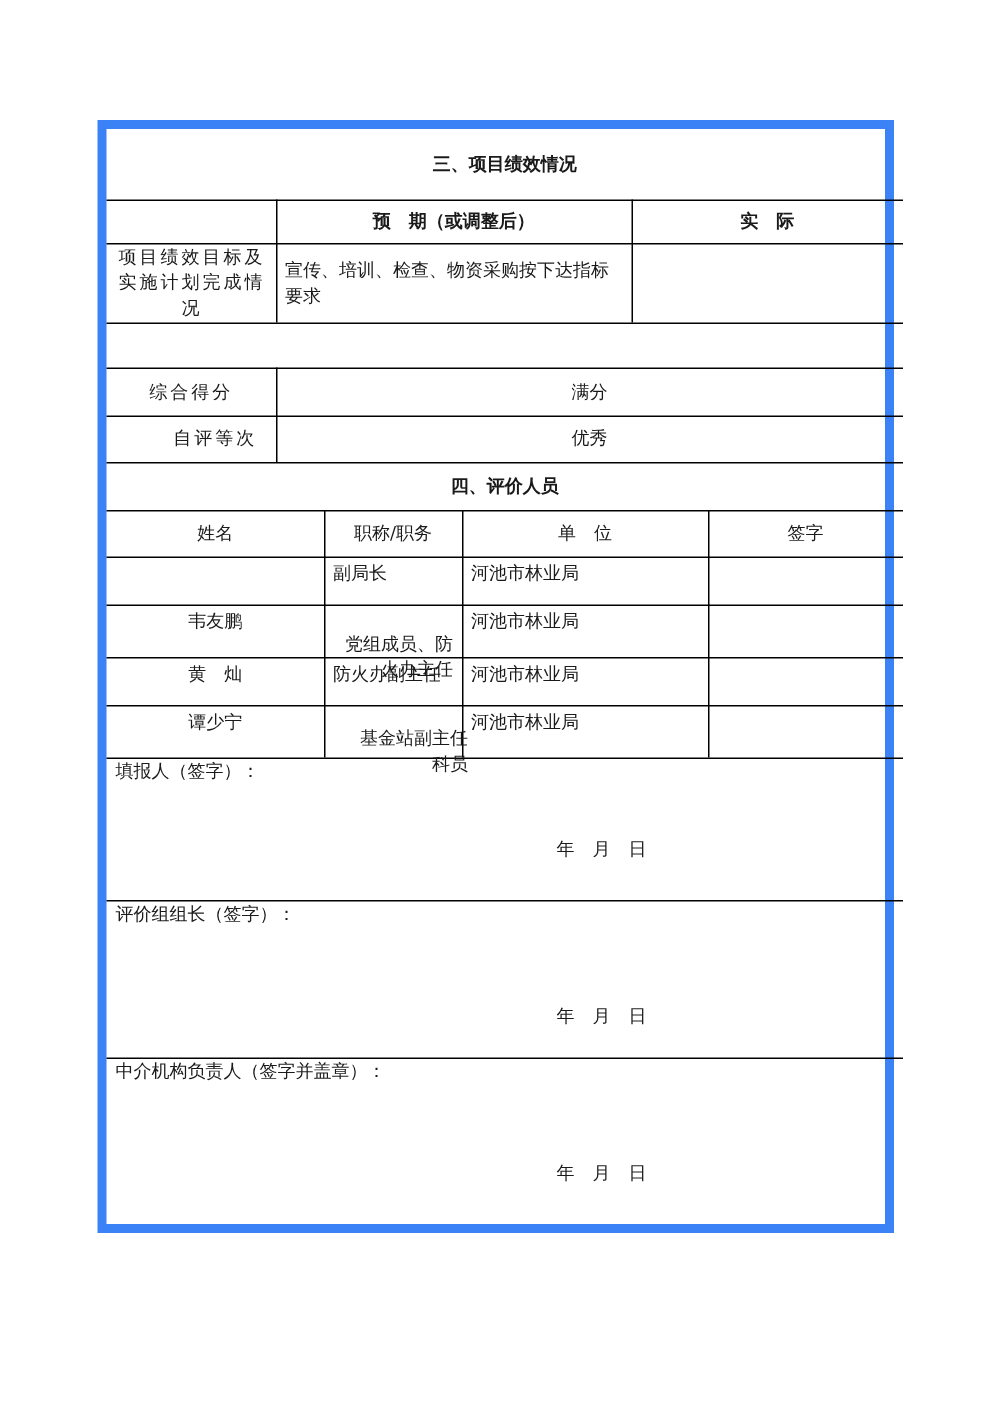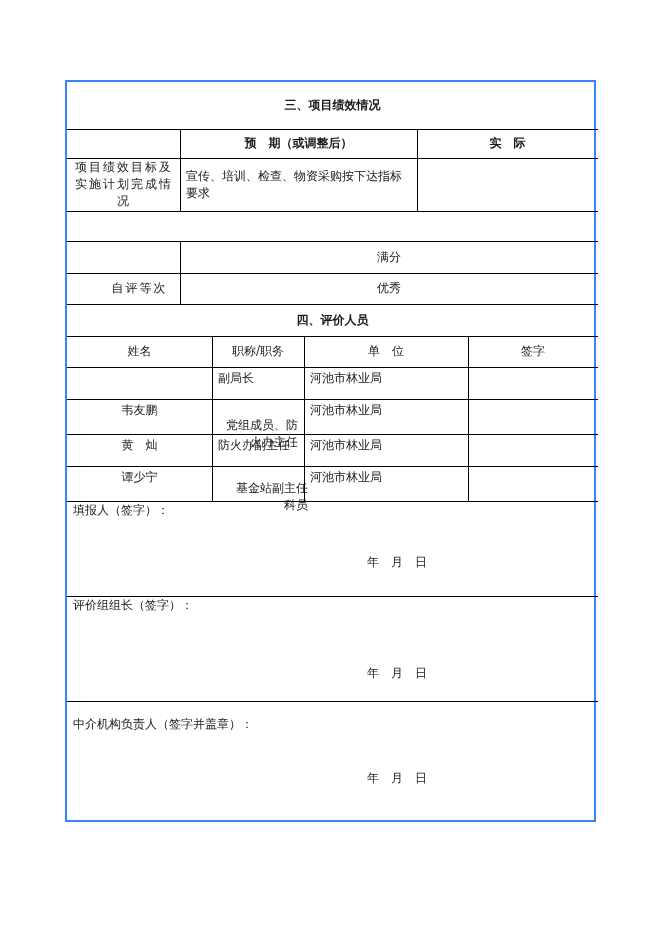--- a/index.html
+++ b/index.html
@@ -1,17 +1,17 @@
 <!DOCTYPE html>
 <html><head>
 <meta charset="utf-8">
 <style>
   html, body { margin:0; padding:0; background:#ffffff; }
   body { width:662px; height:936px; position:relative; font-family:"DejaVu Serif", serif; color:#1a1a1a; overflow:hidden; }
-  .page { position:absolute; left:65px; top:80px; width:531px; height:742px; border:2px solid #3b82f6; box-sizing:border-box; }
+  .page { position:absolute; left:65px; top:80px; width:531px; height:742px; border:6px solid #3b82f6; box-sizing:border-box; }
   .cell { position:absolute; box-sizing:border-box; display:flex; align-items:center; justify-content:center; font-size:12px; text-align:center; line-height:17px; }
   .hl { position:absolute; height:1px; background:#000; }
   .vl { position:absolute; width:1px; background:#000; }
   .bold { font-weight:bold; }
   .left { justify-content:flex-start; align-items:flex-start; text-align:right; padding:3px 6px; }
   .sp { letter-spacing:2px; }
 </style>
 </head>
 <body>
 
@@ -37,20 +37,21 @@
   <div class="vl" style="left:113px;top:159px;height:63px"></div>
   <div class="vl" style="left:145px;top:254px;height:165px"></div>
   <div class="vl" style="left:237px;top:254px;height:165px"></div>
   <div class="vl" style="left:401px;top:254px;height:165px"></div>
 
   <div class="cell bold" style="left:0;top:0;width:531px;height:47px">三、项目绩效情况</div>
   <div class="cell bold" style="left:113px;top:47px;width:237px;height:29px">预　期（或调整后）</div>
   <div class="cell bold" style="left:350px;top:47px;width:181px;height:29px">实　际</div>
   <div class="cell sp" style="left:4px;top:76px;width:106px;height:53px">项目绩效目标及实施计划完成情况</div>
   <div class="cell" style="left:114px;top:76px;width:236px;height:53px;justify-content:flex-start;text-align:left;padding:10px 5px">宣传、培训、检查、物资采购按下达指标要求</div>
+  <div class="cell sp" style="left:0;top:159px;width:113px;height:32px">综合得分</div>
   <div class="cell" style="left:113px;top:159px;width:418px;height:32px">满分</div>
   <div class="cell sp" style="left:16px;top:191px;width:113px;height:31px">自评等次</div>
   <div class="cell" style="left:113px;top:191px;width:418px;height:31px">优秀</div>
 
   <div class="cell bold" style="left:0;top:222px;width:531px;height:32px">四、评价人员</div>
   <div class="cell" style="left:0;top:254px;width:145px;height:31px">姓名</div>
   <div class="cell" style="left:145px;top:254px;width:92px;height:31px">职称/职务</div>
   <div class="cell" style="left:237px;top:254px;width:164px;height:31px">单　位</div>
   <div class="cell" style="left:401px;top:254px;width:130px;height:31px">签字</div>
 
@@ -72,15 +73,15 @@
   <div class="cell left" style="left:155px;top:384px;width:92px;height:35px;padding-top:14px">基金站副主任科员</div>
   <div class="cell left" style="left:237px;top:384px;width:164px;height:35px">河池市林业局</div>
   <div class="cell" style="left:401px;top:384px;width:130px;height:35px"></div>
 
   <div class="cell left" style="left:0;top:419px;width:531px;height:22px;padding:1px 6px">填报人（签字）：</div>
   <div class="cell" style="left:270px;top:470px;width:120px;height:20px;word-spacing:10px">年　月　日</div>
 
   <div class="cell left" style="left:0;top:514px;width:531px;height:22px;padding:1px 6px">评价组组长（签字）：</div>
   <div class="cell" style="left:270px;top:581px;width:120px;height:20px">年　月　日</div>
 
-  <div class="cell left" style="left:0;top:619px;width:531px;height:22px;padding:15px 6px">中介机构负责人（签字并盖章）：</div>
+  <div class="cell left" style="left:0;top:619px;width:531px;height:22px;padding:1px 6px">中介机构负责人（签字并盖章）：</div>
   <div class="cell" style="left:270px;top:686px;width:120px;height:20px">年　月　日</div>
 </div>
 
 </body></html>

